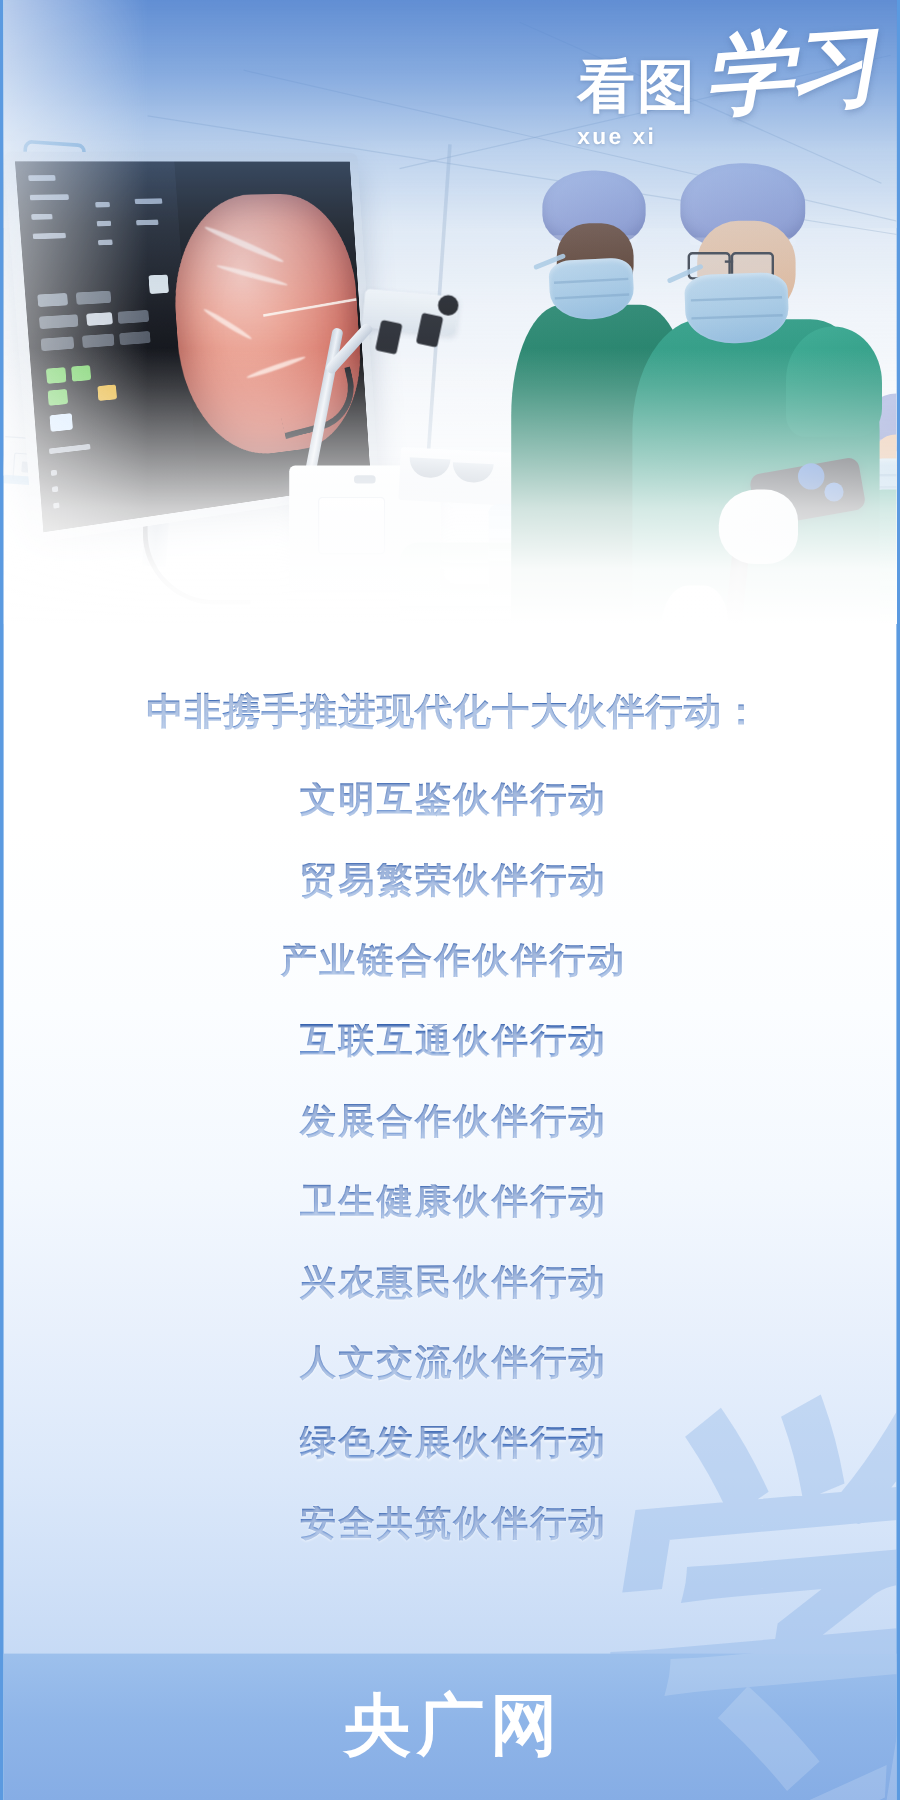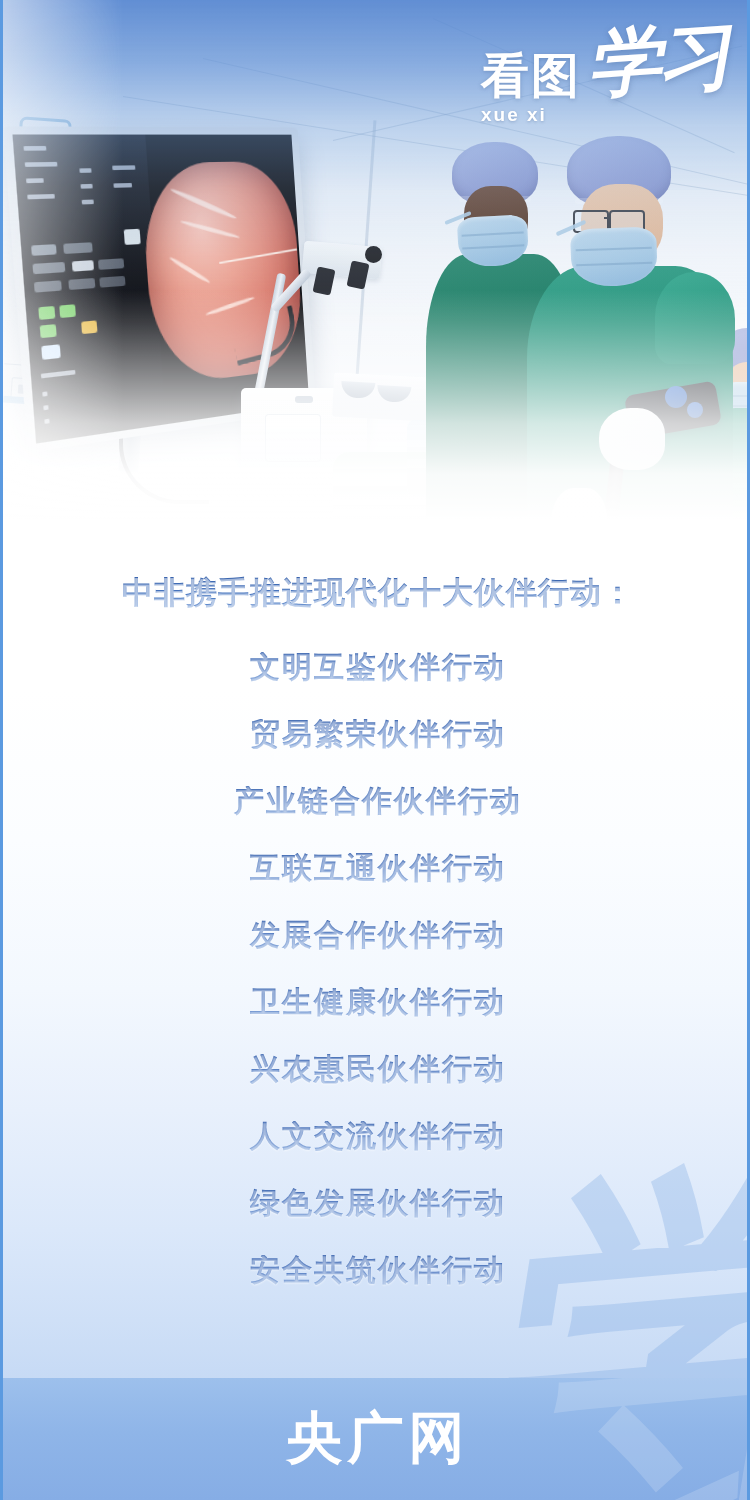--- a/index.html
+++ b/index.html
@@ -217,21 +217,21 @@
           rgba(255,255,255,.97) 80%,
           #ffffff 100%);
         pointer-events:none;}
   .fade-left{position:absolute;left:0;top:0;width:120px;height:520px;
         background:linear-gradient(90deg,rgba(255,255,255,.55),rgba(255,255,255,0));
         pointer-events:none;}
 
   
   .logo{position:absolute;right:26px;top:52px;text-align:right;z-index:6;}
   .logo-row{display:flex;align-items:flex-start;justify-content:flex-end;}
-  .logo-kantu{font-family:Liberation Sans, sans-serif;
+  .logo-kantu{font-family:Liberation Mono, monospace;
         font-weight:bold;font-size:48px;color:#ffffff;letter-spacing:2px;
         line-height:1;text-shadow:0 1px 4px rgba(40,70,120,.3);text-align:right;}
   .logo-xuexi{font-family:"Liberation Serif","DejaVu Serif",serif;
         font-size:74px;color:#ffffff;line-height:.82;font-style:italic;font-weight:bold;
         margin-left:6px;margin-top:-22px;letter-spacing:-4px;
         text-shadow:0 2px 6px rgba(40,70,120,.28);transform:rotate(-4deg);}
   .logo-pinyin{font-family:"Liberation Sans","DejaVu Sans",sans-serif;
         font-weight:bold;font-size:19px;color:#ffffff;letter-spacing:2px;
         margin-top:4px;margin-right:132px;text-align:left;
         text-shadow:0 1px 3px rgba(40,70,120,.3);}

